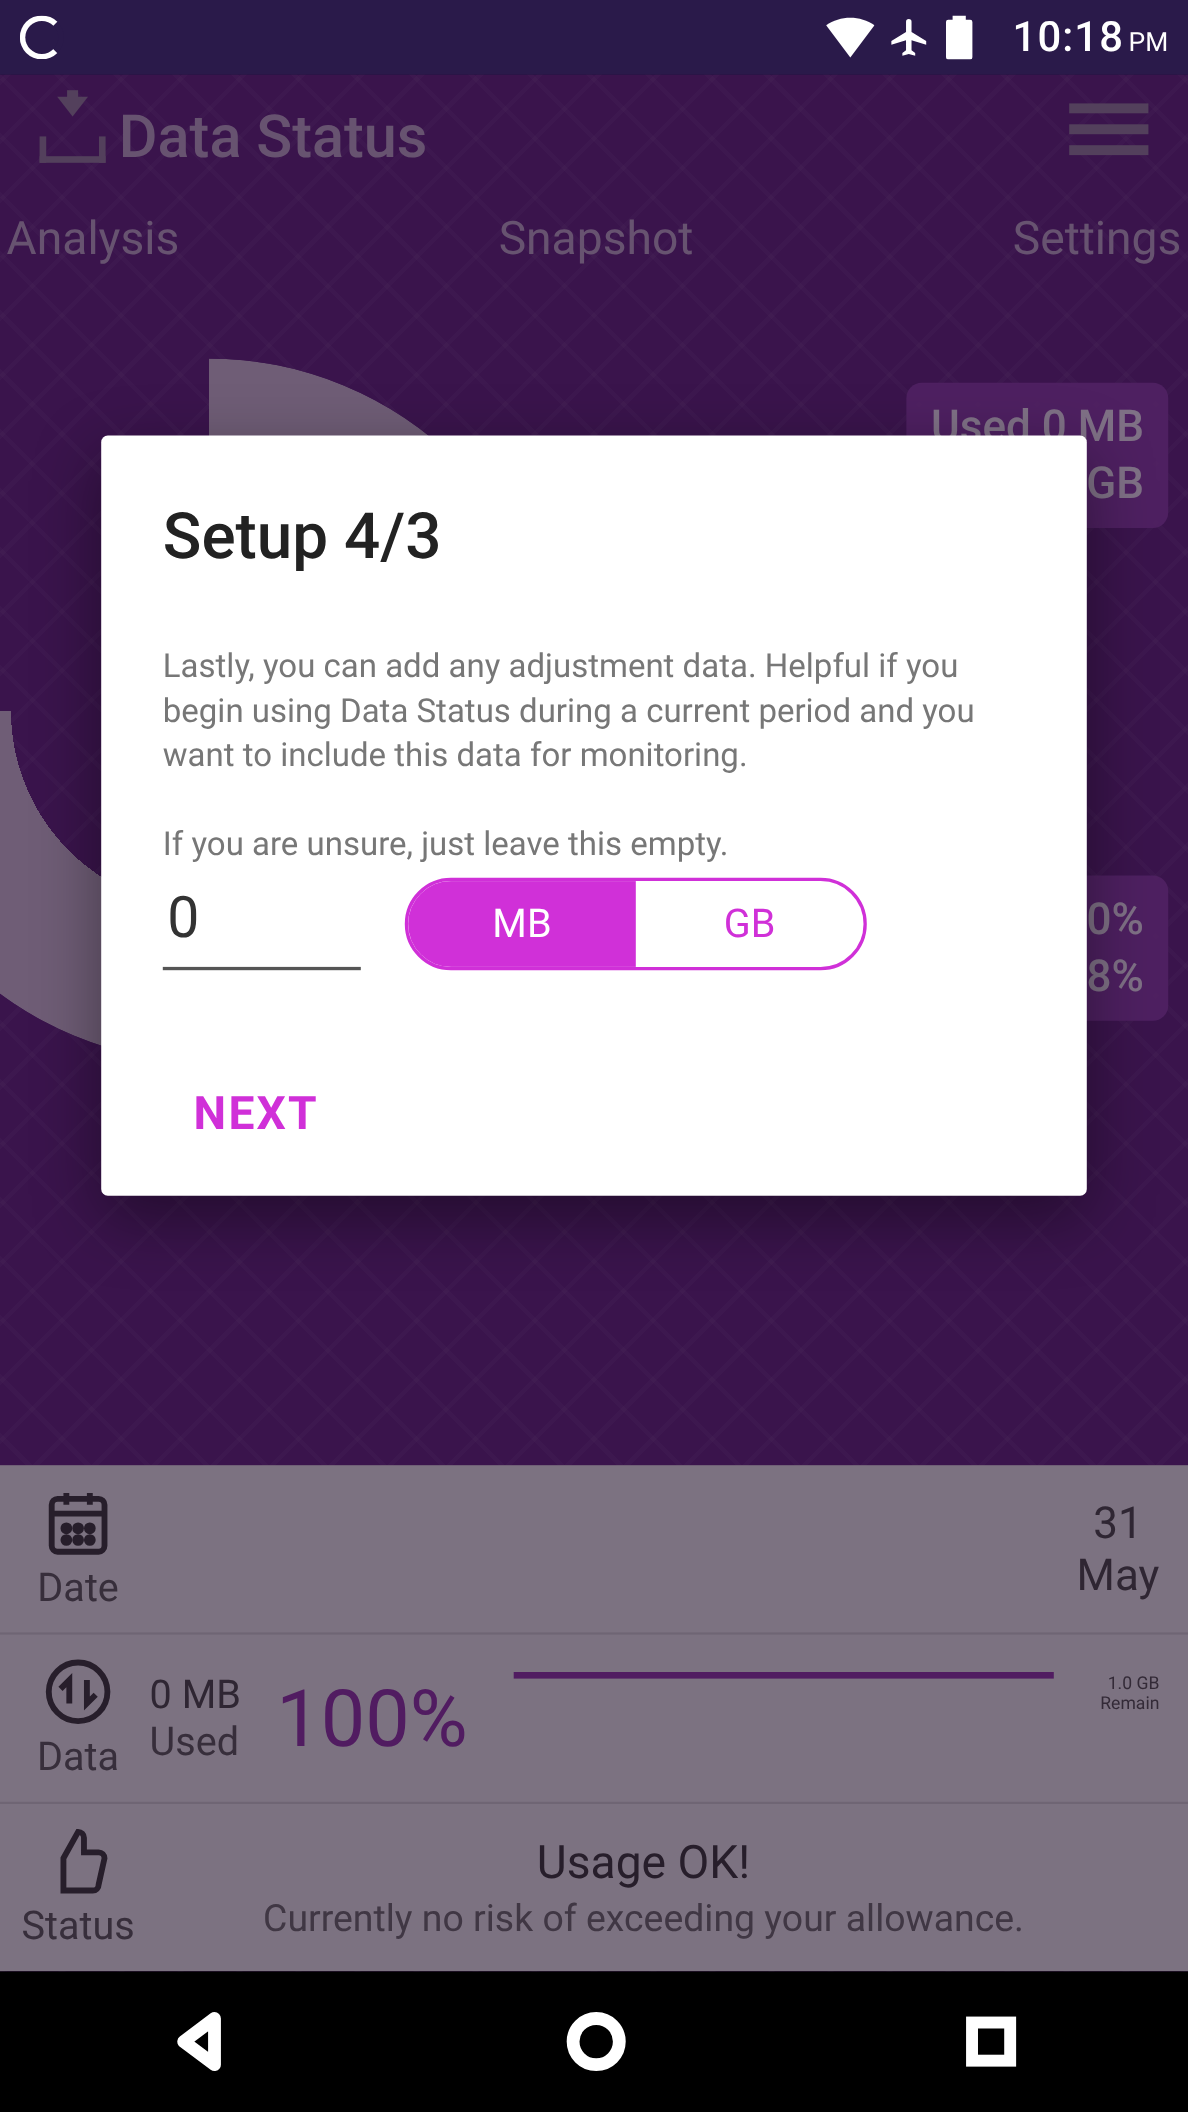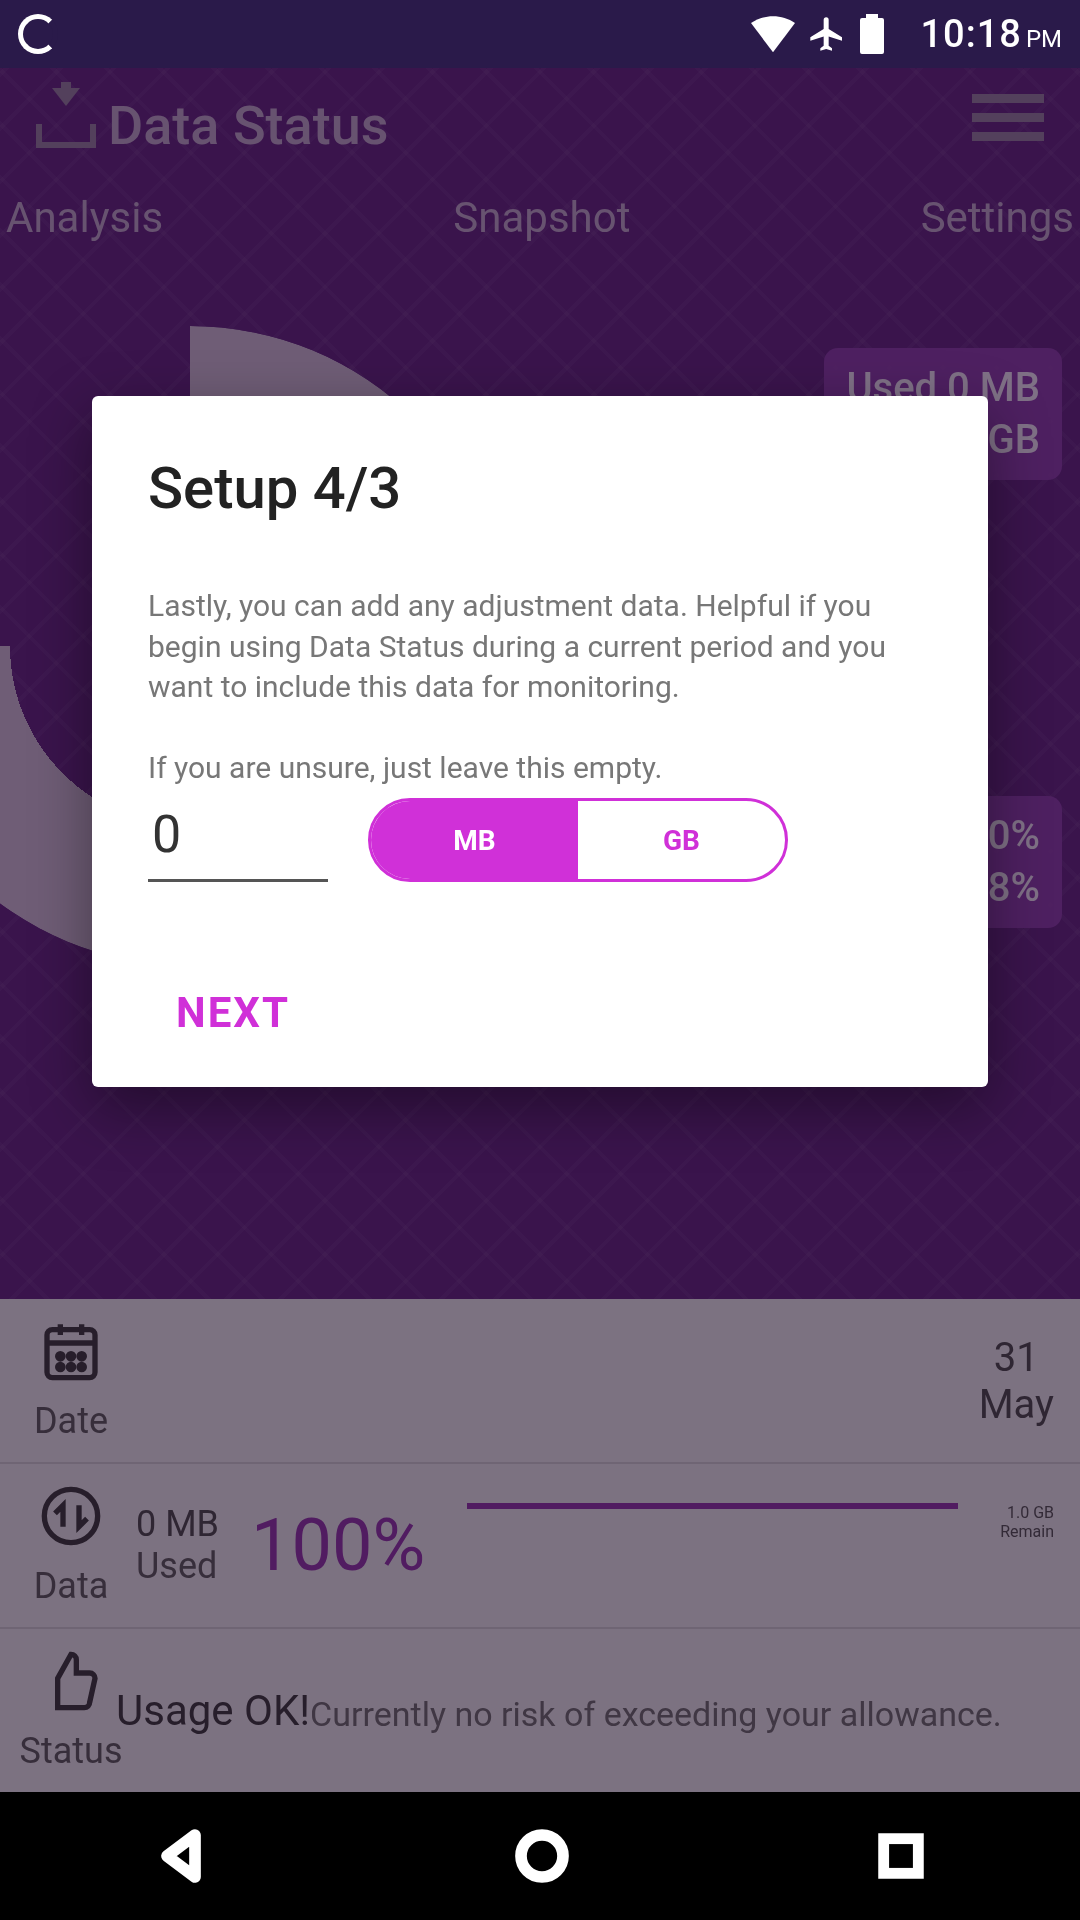--- a/index.html
+++ b/index.html
@@ -96,37 +96,37 @@
     background:#e4e2e5;
   }
   .row {
     display:flex; align-items:center;
     padding: 20px 26px;
     border-bottom:2px solid #c9c7cb;
     min-height:146px;
     color:#4d4d4d;
   }
   .row:last-child { border-bottom:none; }
-  .row-icon { width:90px; display:flex; flex-direction:column; align-items:center; gap:17px;}
+  .row-icon { width:90px; display:flex; flex-direction:column; align-items:center; gap:6px;}
   .row-icon-label { font-size:36px; color:#555; }
   .row-content { flex:1; display:flex; align-items:center; justify-content:space-between; padding-left:20px; }
 
   .date-content { display:flex; flex-direction:column; align-items:center; }
   .date-day { font-size:40px; color:#444; }
   .date-mon { font-size:40px; color:#444; }
 
   .data-content { display:flex; align-items:flex-start; gap:32px; width:100%; }
   .data-used { display:flex; flex-direction:column; }
   .data-used .val { font-size:36px; color:#444; }
   .data-used .lbl { font-size:36px; color:#555; }
   .data-pct { color:#8a2fa3; font-size:72px; font-weight:400; }
   .data-bar { flex:1; height:6px; background:#8a2fa3; margin:0 10px; }
   .data-remain { display:flex; flex-direction:column; align-items:flex-end; }
 
-  .status-row-content { display:flex; flex-direction:row; align-items:center; flex:1;}
+  .status-row-content { display:flex; flex-direction:column; align-items:center; flex:1;}
   .status-title { font-size:42px; color:#333; }
   .status-sub { font-size:34px; color:#666; margin-top:6px; }
 
   
   .navbar {
     height:128px; background:#000;
     display:flex; align-items:center; justify-content:space-around;
   }
   .navbar svg { stroke:#fff; fill:none; stroke-width:5; }
 
@@ -164,21 +164,21 @@
   .seg {
     display:flex;
     border:3px solid #d030d8;
     border-radius:48px;
     overflow:hidden;
     height:84px;
     width:420px;
   }
   .seg button {
     flex:1; border:none; background:transparent;
-    font-size:28px; font-weight:700;
+    font-size:36px; font-weight:400;
     color:#d030d8; cursor:pointer;
   }
   .seg button.active { background:#d030d8; color:#fff; }
 
   .dialog-actions { display:flex; justify-content:flex-start; margin-top:90px; }
   .next-btn {
     border:none; background:transparent;
     color:#d030d8; font-size:42px; font-weight:700;
     letter-spacing:2px; padding:16px 28px;
     cursor:pointer;

